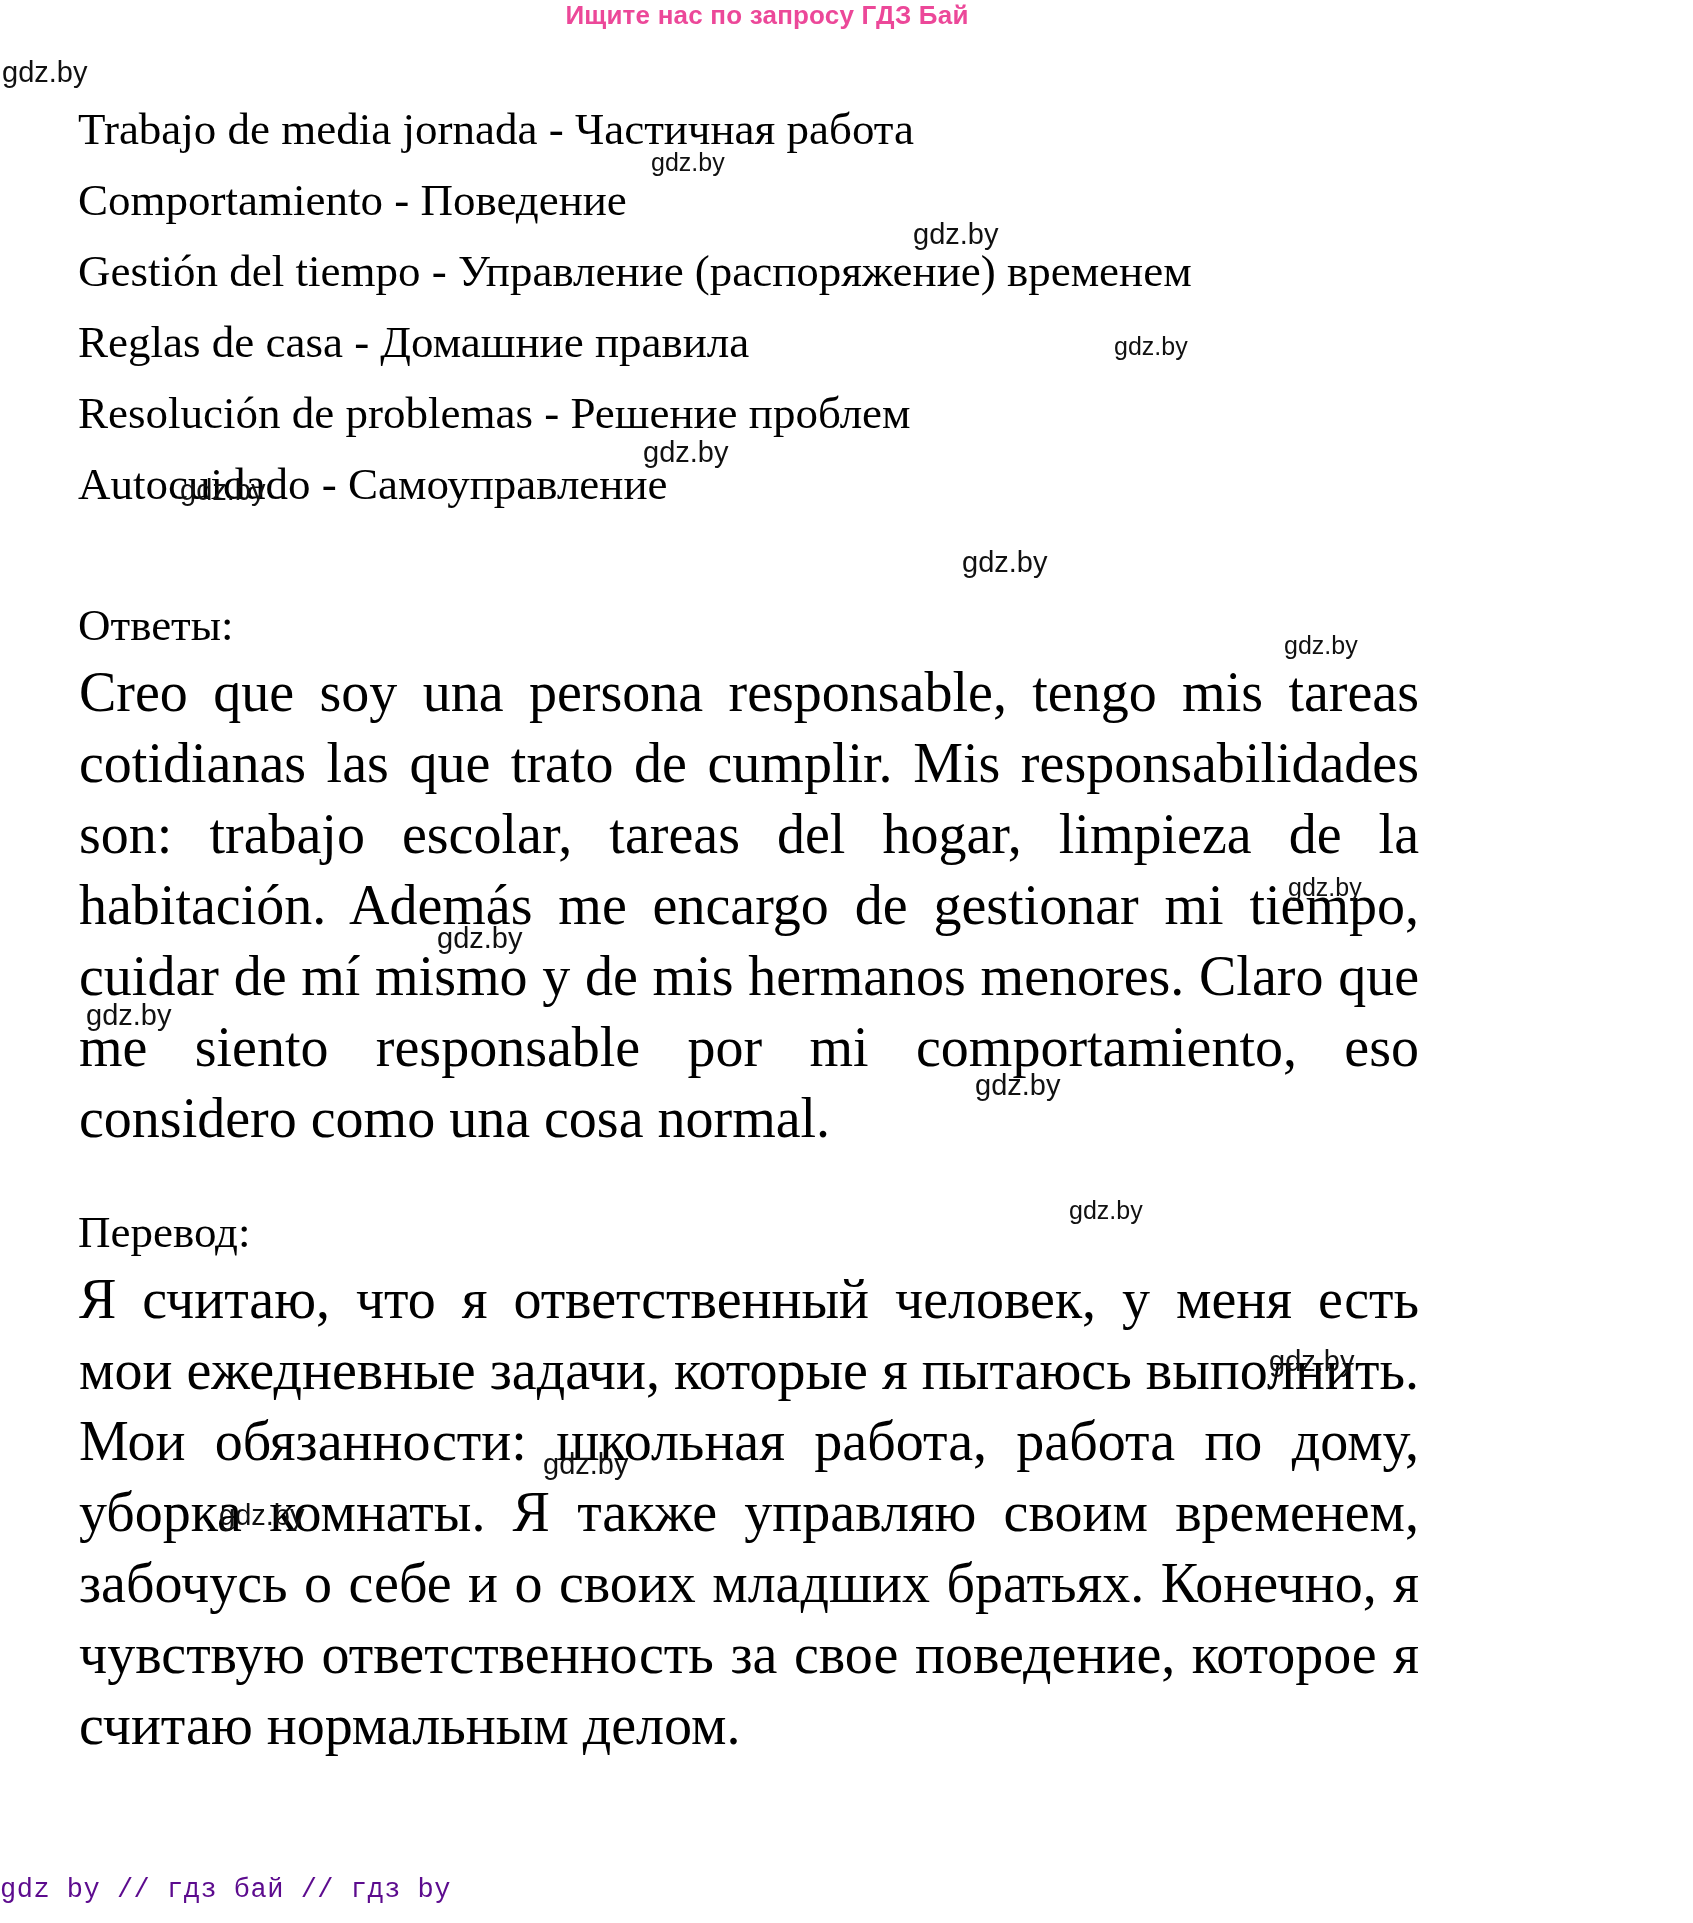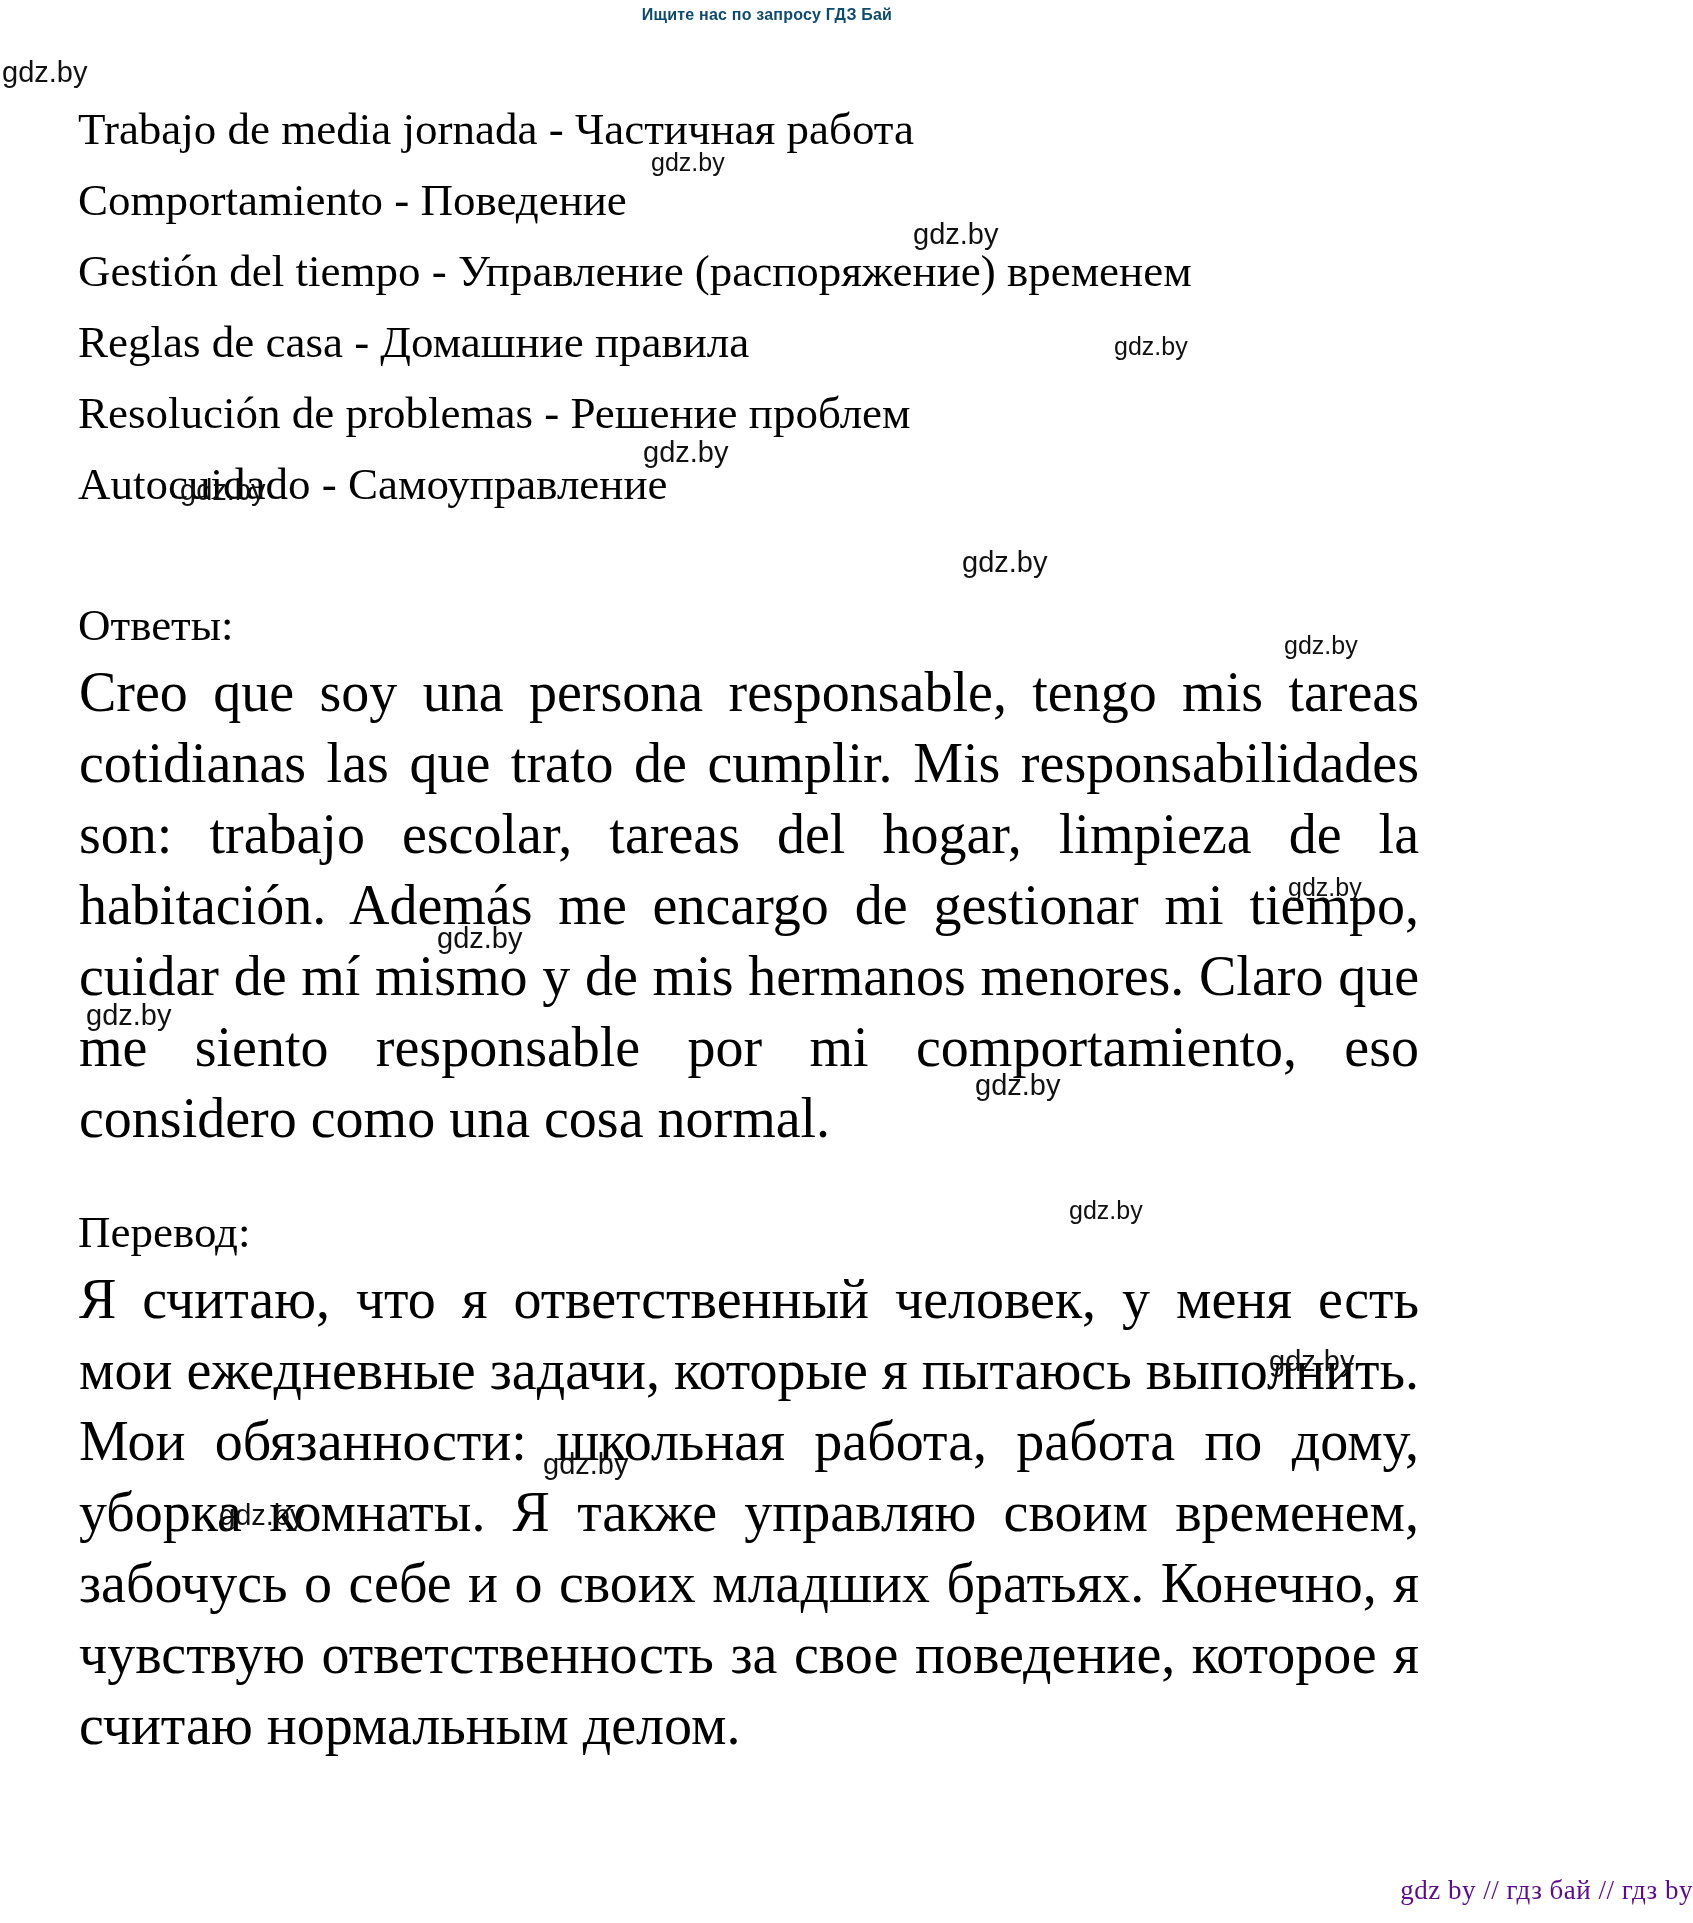--- a/index.html
+++ b/index.html
@@ -18,23 +18,23 @@
   }
 
   
   .promo-banner {
     position: absolute;
     top: 0px;
     left: 0;
     width: 1534px;
     text-align: center;
     font-family: "Liberation Sans", "DejaVu Sans", sans-serif;
-    font-size: 16px;
+    font-size: 26px;
     font-weight: bold;
-    color: #0c4a6e;
+    color: #ec4899;
     letter-spacing: 0.2px;
     line-height: 30px;
   }
 
   
   .doc {
     position: absolute;
     left: 78px;
     top: 94px;
     width: 1342px;
@@ -79,22 +79,22 @@
     font-weight: 400;
   }
   .wm.big { font-size: 29px; }
 
   
   .site-footer {
     position: absolute;
     left: 0;
     top: 1875px;
     width: 1693px;
-    text-align: right;
-    font-family: Liberation Serif, serif;
+    text-align: left;
+    font-family: Liberation Mono, monospace;
     font-size: 27px;
     color: #5c0b8e;
     letter-spacing: 0.5px;
   }
 </style>
 </head>
 <body>
 
 <div class="promo-banner">Ищите нас по запросу ГДЗ Бай</div>
 

